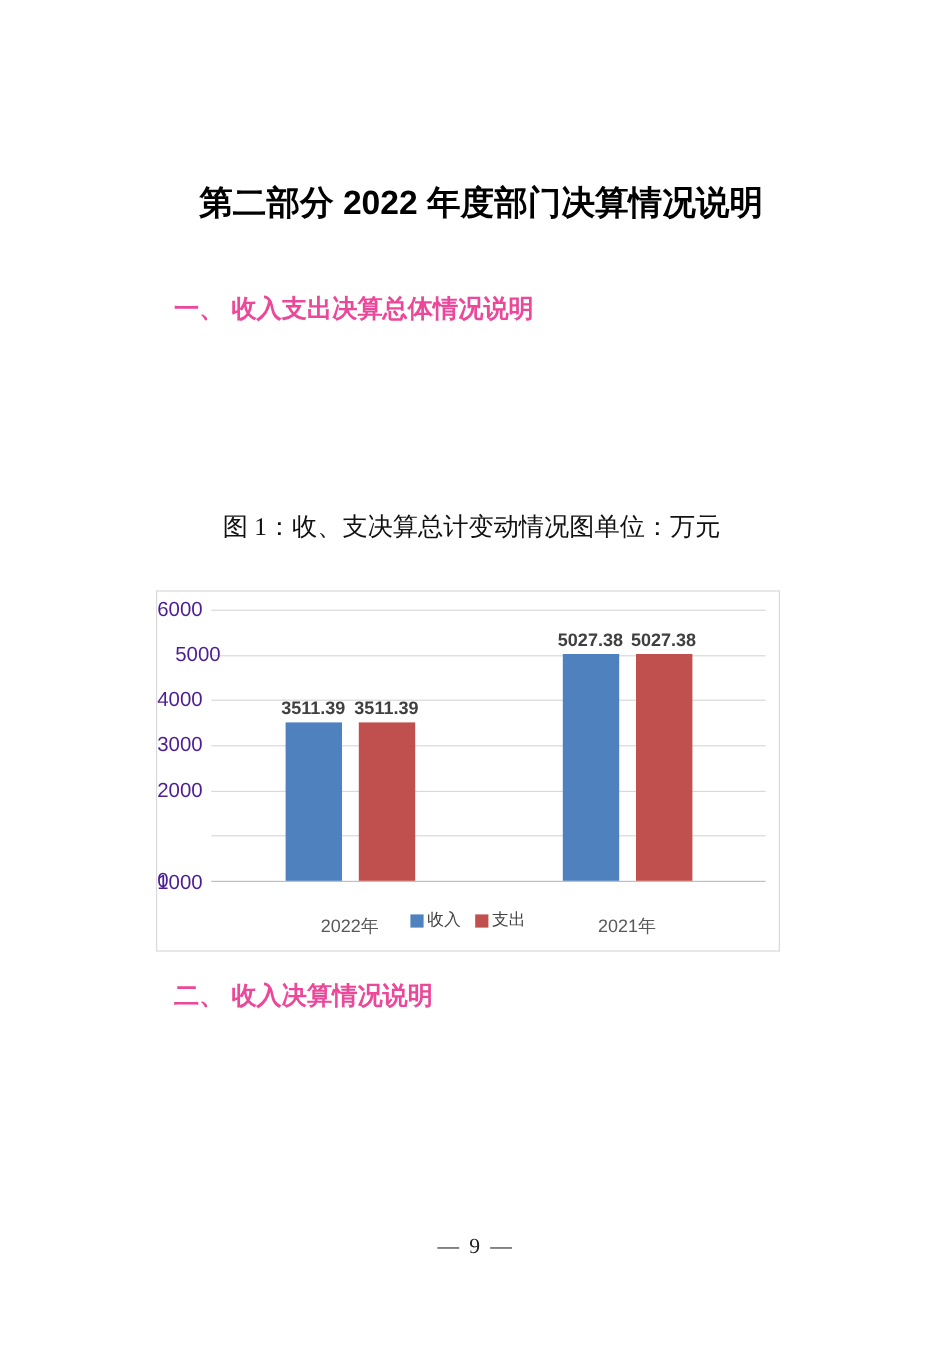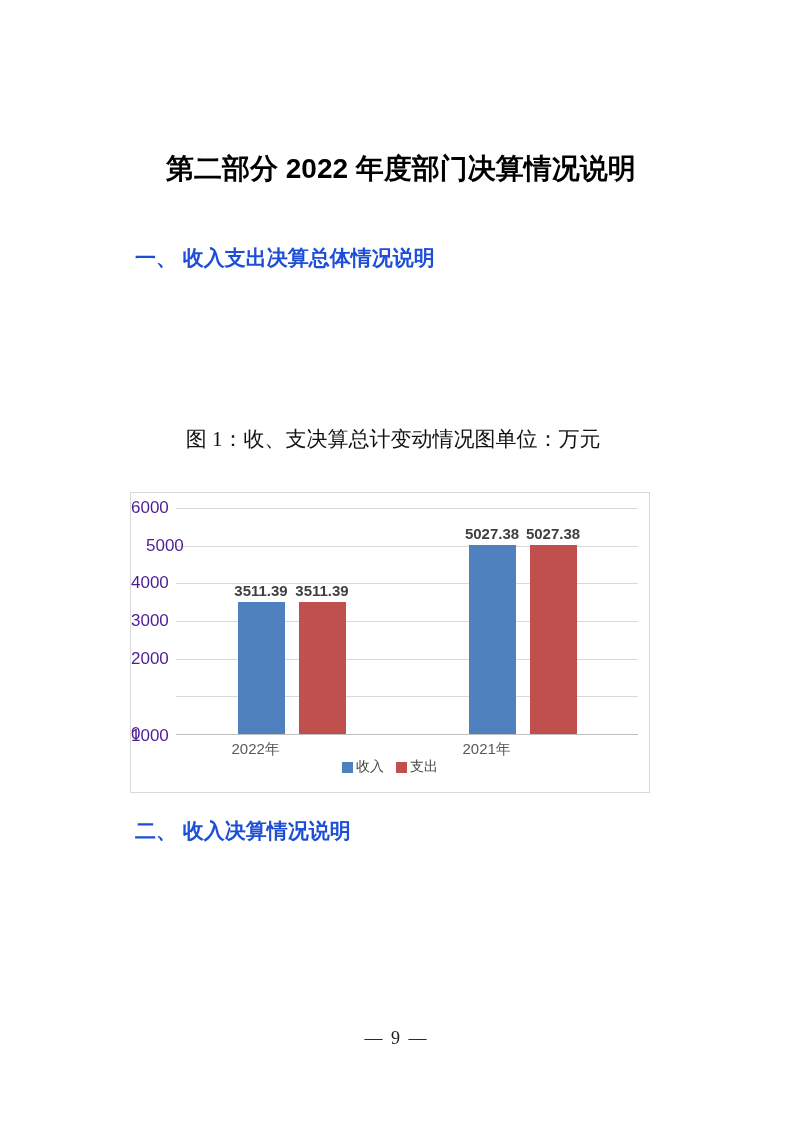--- a/index.html
+++ b/index.html
@@ -11,24 +11,24 @@
     font-family:"Liberation Serif", serif;
     color:#111;
   }
   .doc-title{
     position:absolute;left:130px;top:151px;width:540px;
     font-family:"Liberation Sans", sans-serif;
     font-weight:bold;font-size:28px;line-height:36px;
     color:#000;white-space:nowrap;margin-left:36px;
   }
   .sec-heading{
-    position:absolute;left:135px;
+    position:absolute;left:145px;
     font-family:"Liberation Sans", sans-serif;
     font-weight:bold;font-size:21px;line-height:26px;
-    color:#1d4ed8;white-space:nowrap;
+    color:#ec4899;white-space:nowrap;
   }
   .sec1-heading{top:245px;}
   .sec2-heading{top:818px;}
   .body-para{
     position:absolute;left:96px;width:594px;
     font-family:"Liberation Serif", serif;
     font-size:21px;color:#111;
     text-align:justify;
     text-indent:2em;
   }
@@ -46,23 +46,23 @@
     box-sizing:border-box;
   }
   .gridline{position:absolute;height:1px;background:#d9d9d9;}
   .gridline.zero{background:#bfbfbf;}
   .ytick{
     position:absolute;text-align:left;
     font-family:"Liberation Sans", sans-serif;
     font-size:17px;line-height:18px;color:#4c1d95;
   }
   .xcat{
-    position:absolute;
+    position:absolute;text-align:center;
     font-family:"Liberation Sans", sans-serif;
-    font-size:15px;line-height:18px;color:#595959;
+    font-size:15px;line-height:18px;color:#595959;margin-top:24px;
   }
   .bar{position:absolute;}
   .dlabel{
     position:absolute;text-align:center;
     font-family:"Liberation Sans", sans-serif;
     font-weight:700;font-size:15px;line-height:18px;color:#404040;
   }
   .legend{
     position:absolute;left:0;right:0;top:265px;
     display:flex;justify-content:center;align-items:center;gap:12px;

